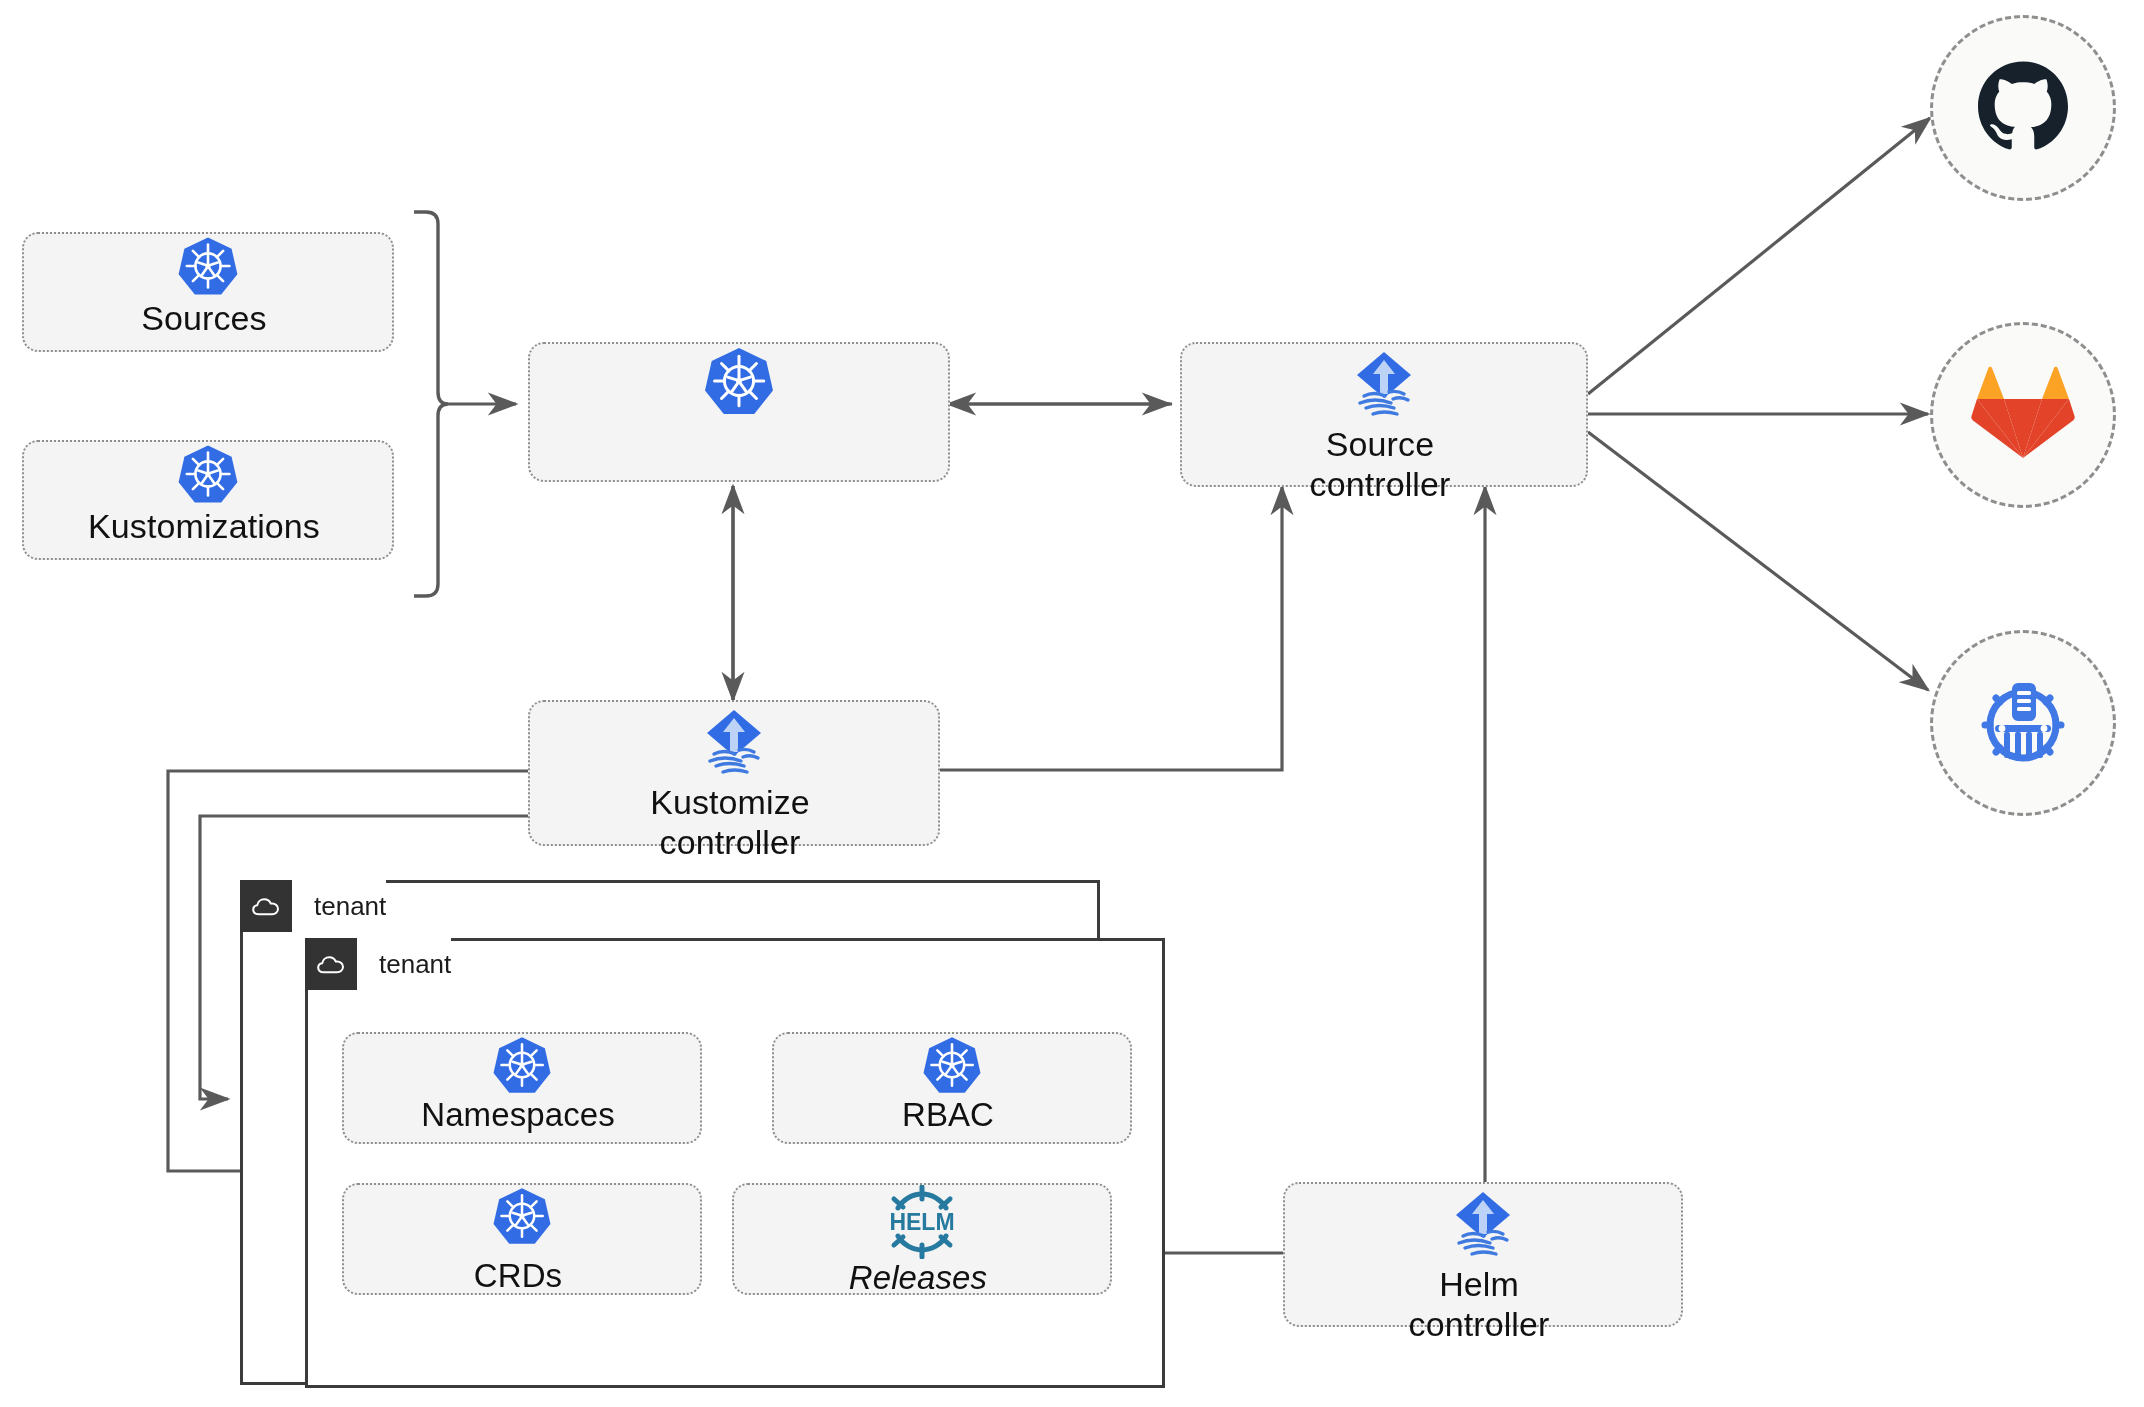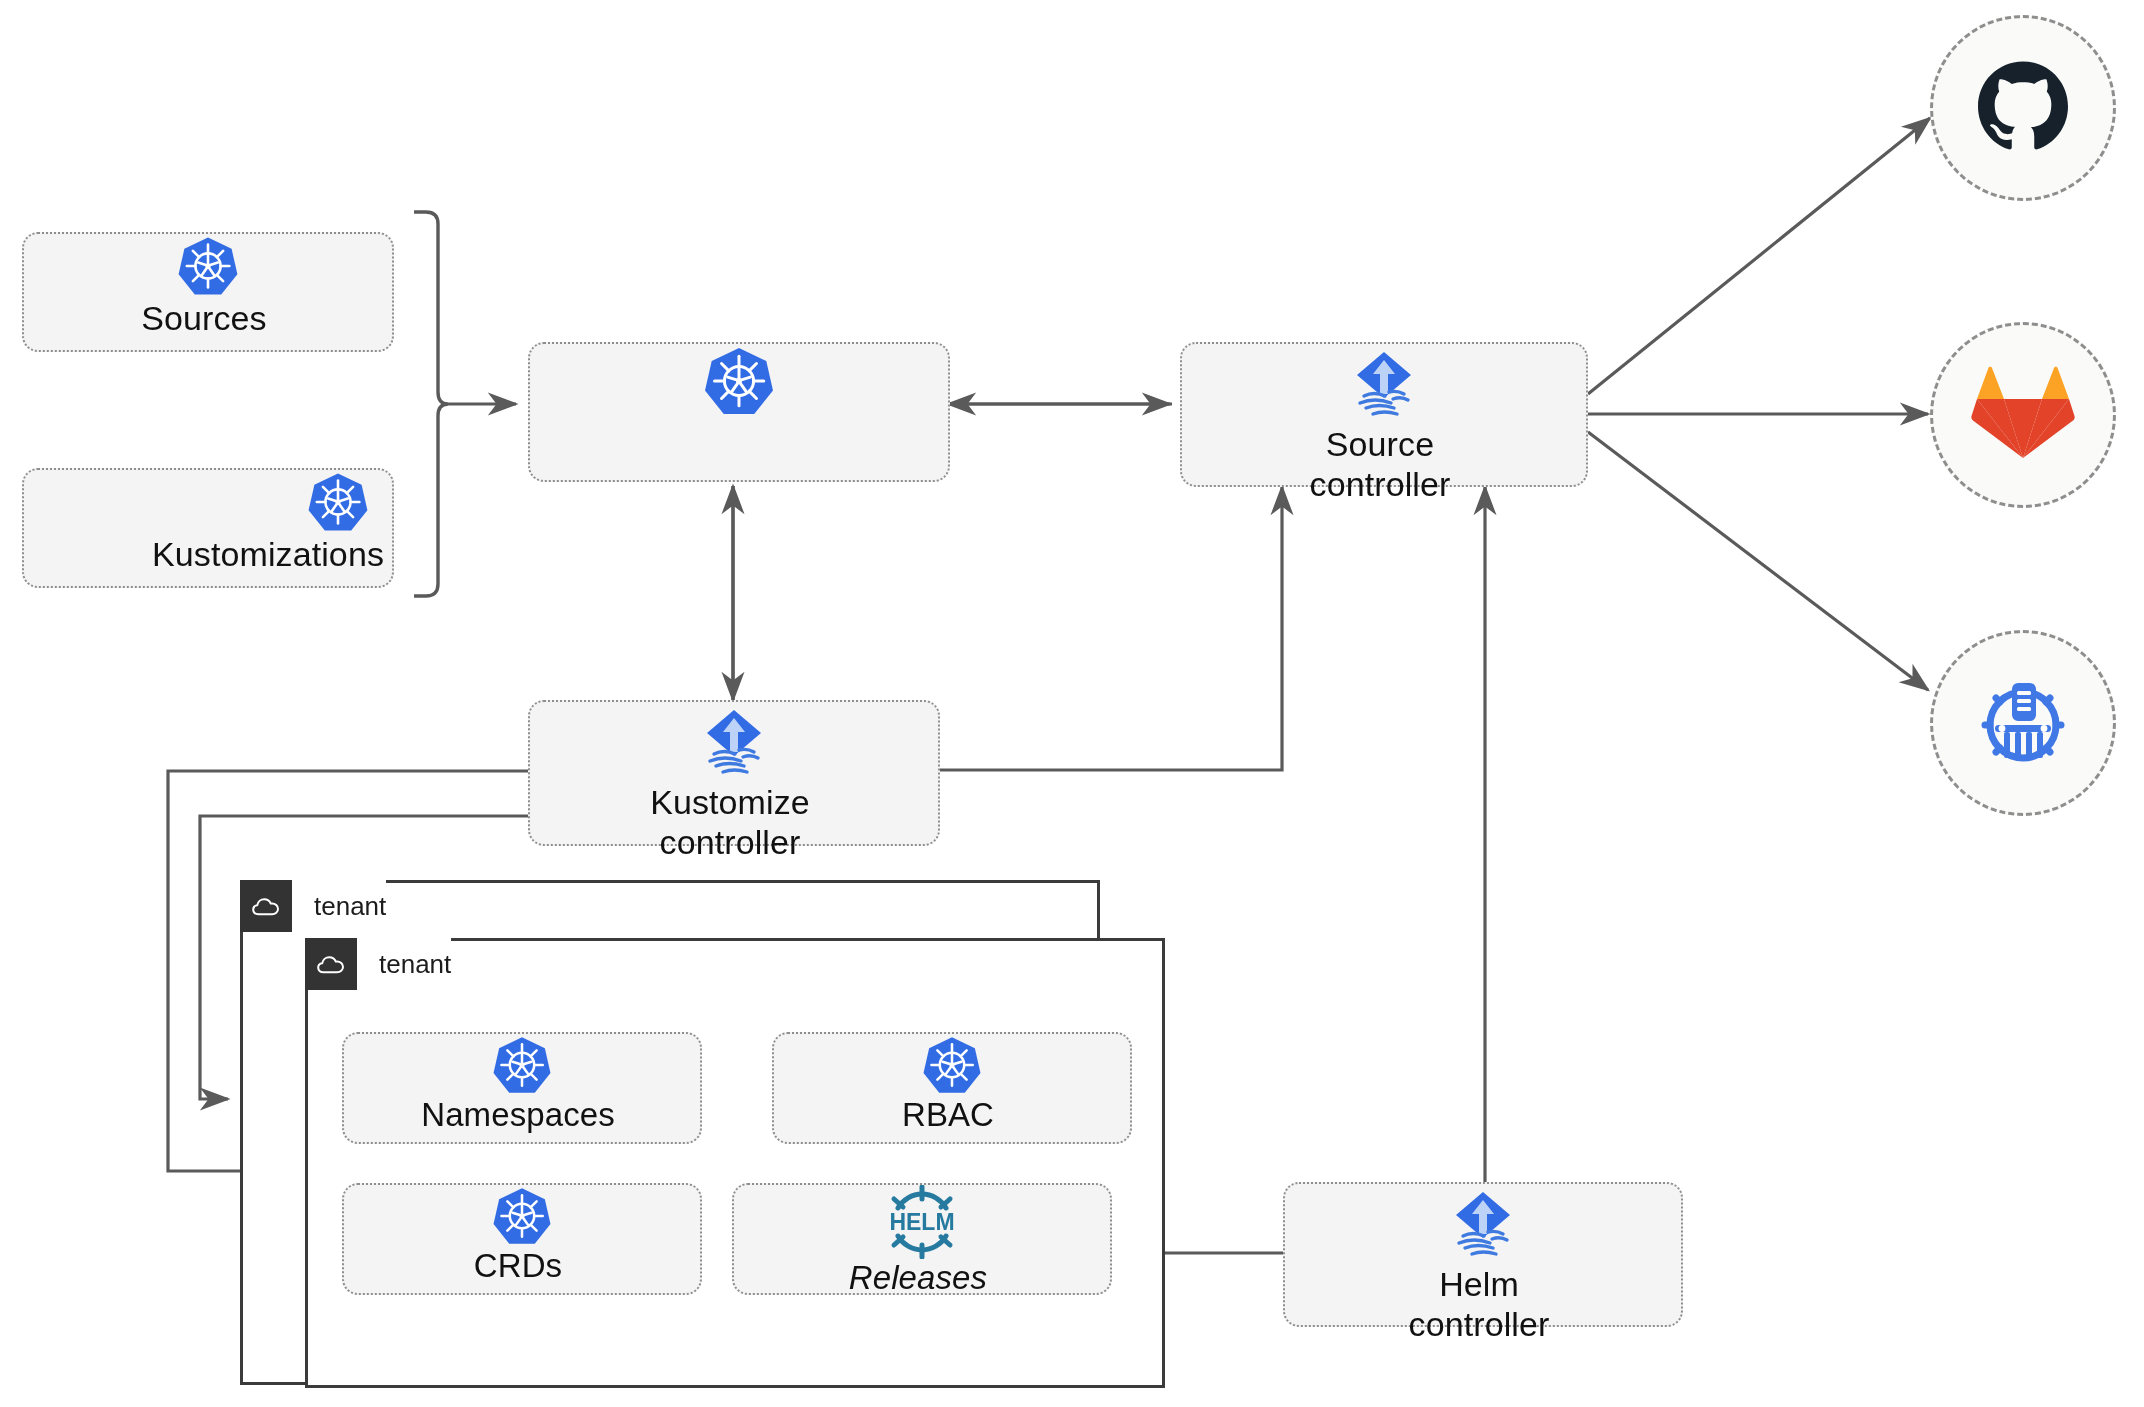--- a/index.html
+++ b/index.html
@@ -198,21 +198,21 @@
           <line x1="22.2" y1="28.6" x2="30.6" y2="31.2"></line>
           <line x1="41.8" y1="28.6" x2="33.4" y2="31.2"></line>
           <line x1="25.6" y1="41.4" x2="30.8" y2="34"></line>
           <line x1="38.4" y1="41.4" x2="33.2" y2="34"></line>
         </g>
       </svg>
     </span>
     <span class="lbl">Sources</span>
   </div>
 
-  <div class="node" style="left:22px; top:468px; width:372px; height:120px;align-items:flex-end;">
+  <div class="node" style="left:22px; top:440px; width:372px; height:120px;">
     <span class="ic" style="width:108px;">
       <svg width="64" height="64" viewBox="0 0 64 64" aria-hidden="true">
         <path d="M32,3.4 L55.6,14.8 L61.4,40.2 L45.2,60.6 L18.8,60.6 L2.6,40.2 L8.4,14.8 Z" fill="#326ce5"></path>
         <g fill="none" stroke="#ffffff" stroke-width="2.6" stroke-linecap="round">
           <circle cx="32" cy="32" r="12.6"></circle>
           <circle cx="32" cy="32" r="2.6" fill="#ffffff" stroke="none"></circle>
           <line x1="32" y1="10.6" x2="32" y2="19.6"></line>
           <line x1="32" y1="44.6" x2="32" y2="53.4"></line>
           <line x1="10.8" y1="32" x2="19.4" y2="32"></line>
           <line x1="44.6" y1="32" x2="53.4" y2="32"></line>
@@ -358,21 +358,21 @@
           <line x1="22.2" y1="28.6" x2="30.6" y2="31.2"></line>
           <line x1="41.8" y1="28.6" x2="33.4" y2="31.2"></line>
           <line x1="25.6" y1="41.4" x2="30.8" y2="34"></line>
           <line x1="38.4" y1="41.4" x2="33.2" y2="34"></line>
         </g>
       </svg>
     </span>
     <span class="lbl" style="font-size:33px;">RBAC</span>
   </div>
 
-  <div class="node" style="left:342px; top:1183px; width:360px; height:112px; z-index:7;">
+  <div class="node" style="left:342px; top:1183px; width:360px; height:112px; z-index:7;gap:10px;">
     <span class="ic" style="width:100px;">
       <svg width="62" height="62" viewBox="0 0 64 64" aria-hidden="true">
         <path d="M32,3.4 L55.6,14.8 L61.4,40.2 L45.2,60.6 L18.8,60.6 L2.6,40.2 L8.4,14.8 Z" fill="#326ce5"></path>
         <g fill="none" stroke="#ffffff" stroke-width="2.6" stroke-linecap="round">
           <circle cx="32" cy="32" r="12.6"></circle>
           <circle cx="32" cy="32" r="2.6" fill="#ffffff" stroke="none"></circle>
           <line x1="32" y1="10.6" x2="32" y2="19.6"></line>
           <line x1="32" y1="44.6" x2="32" y2="53.4"></line>
           <line x1="10.8" y1="32" x2="19.4" y2="32"></line>
           <line x1="44.6" y1="32" x2="53.4" y2="32"></line>

